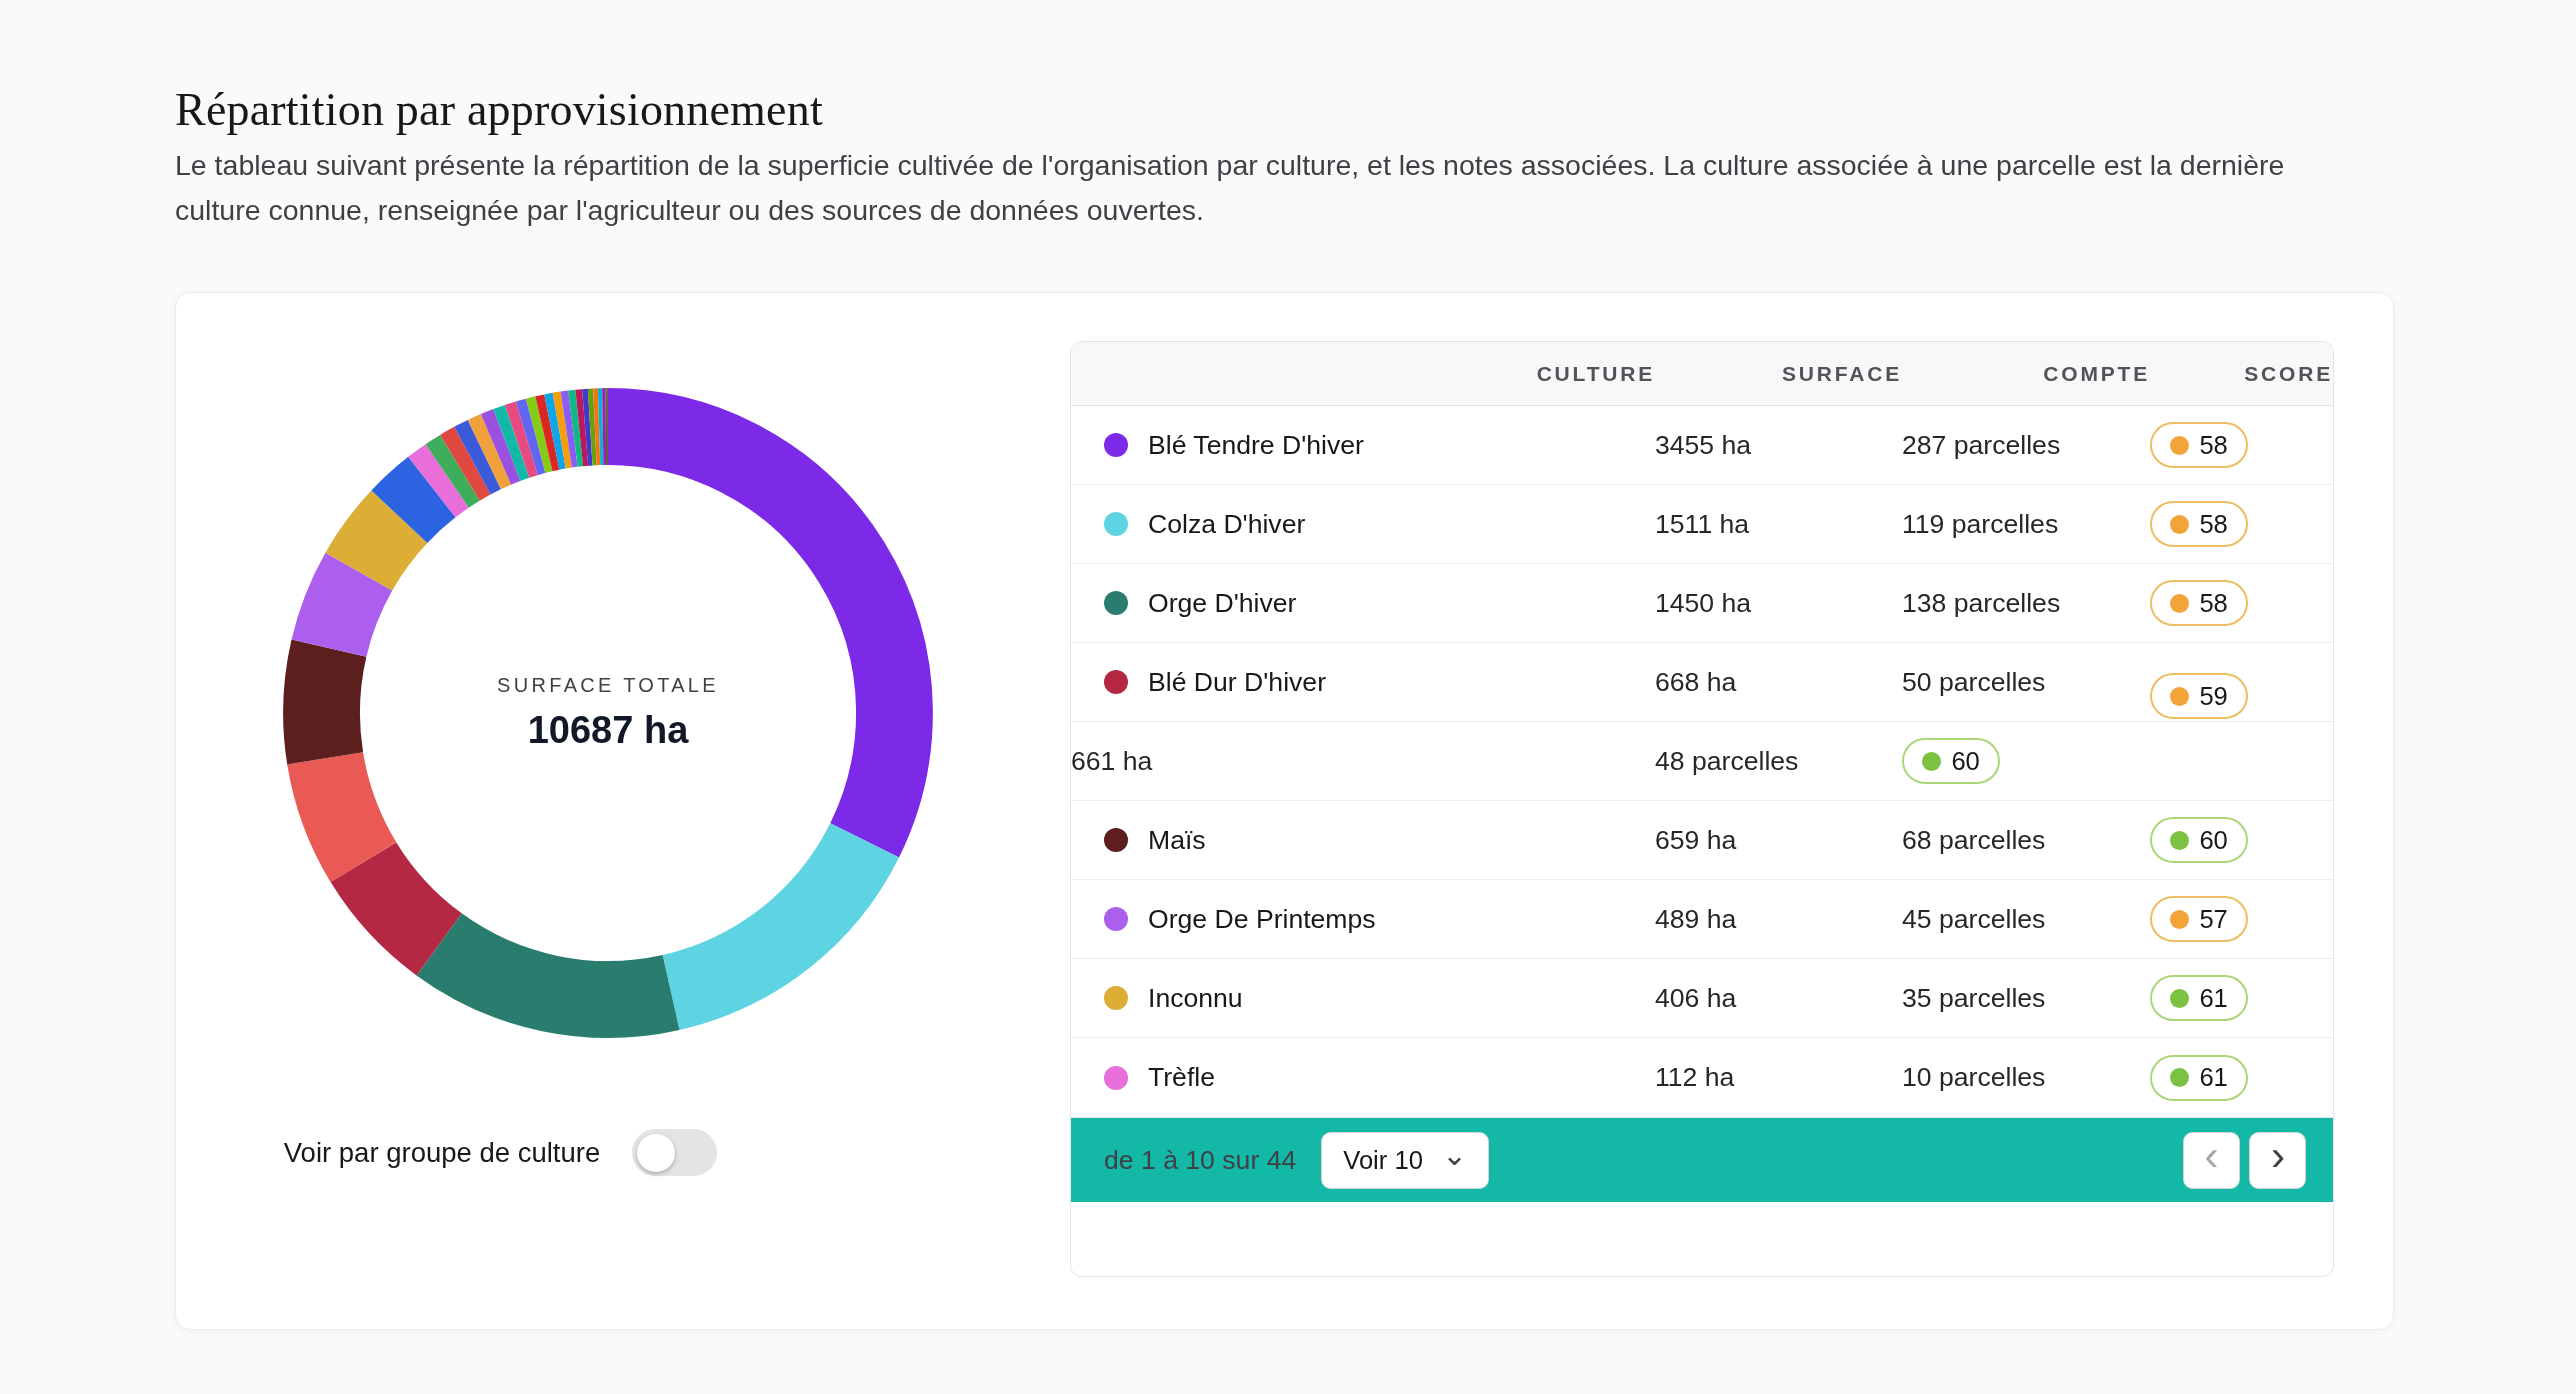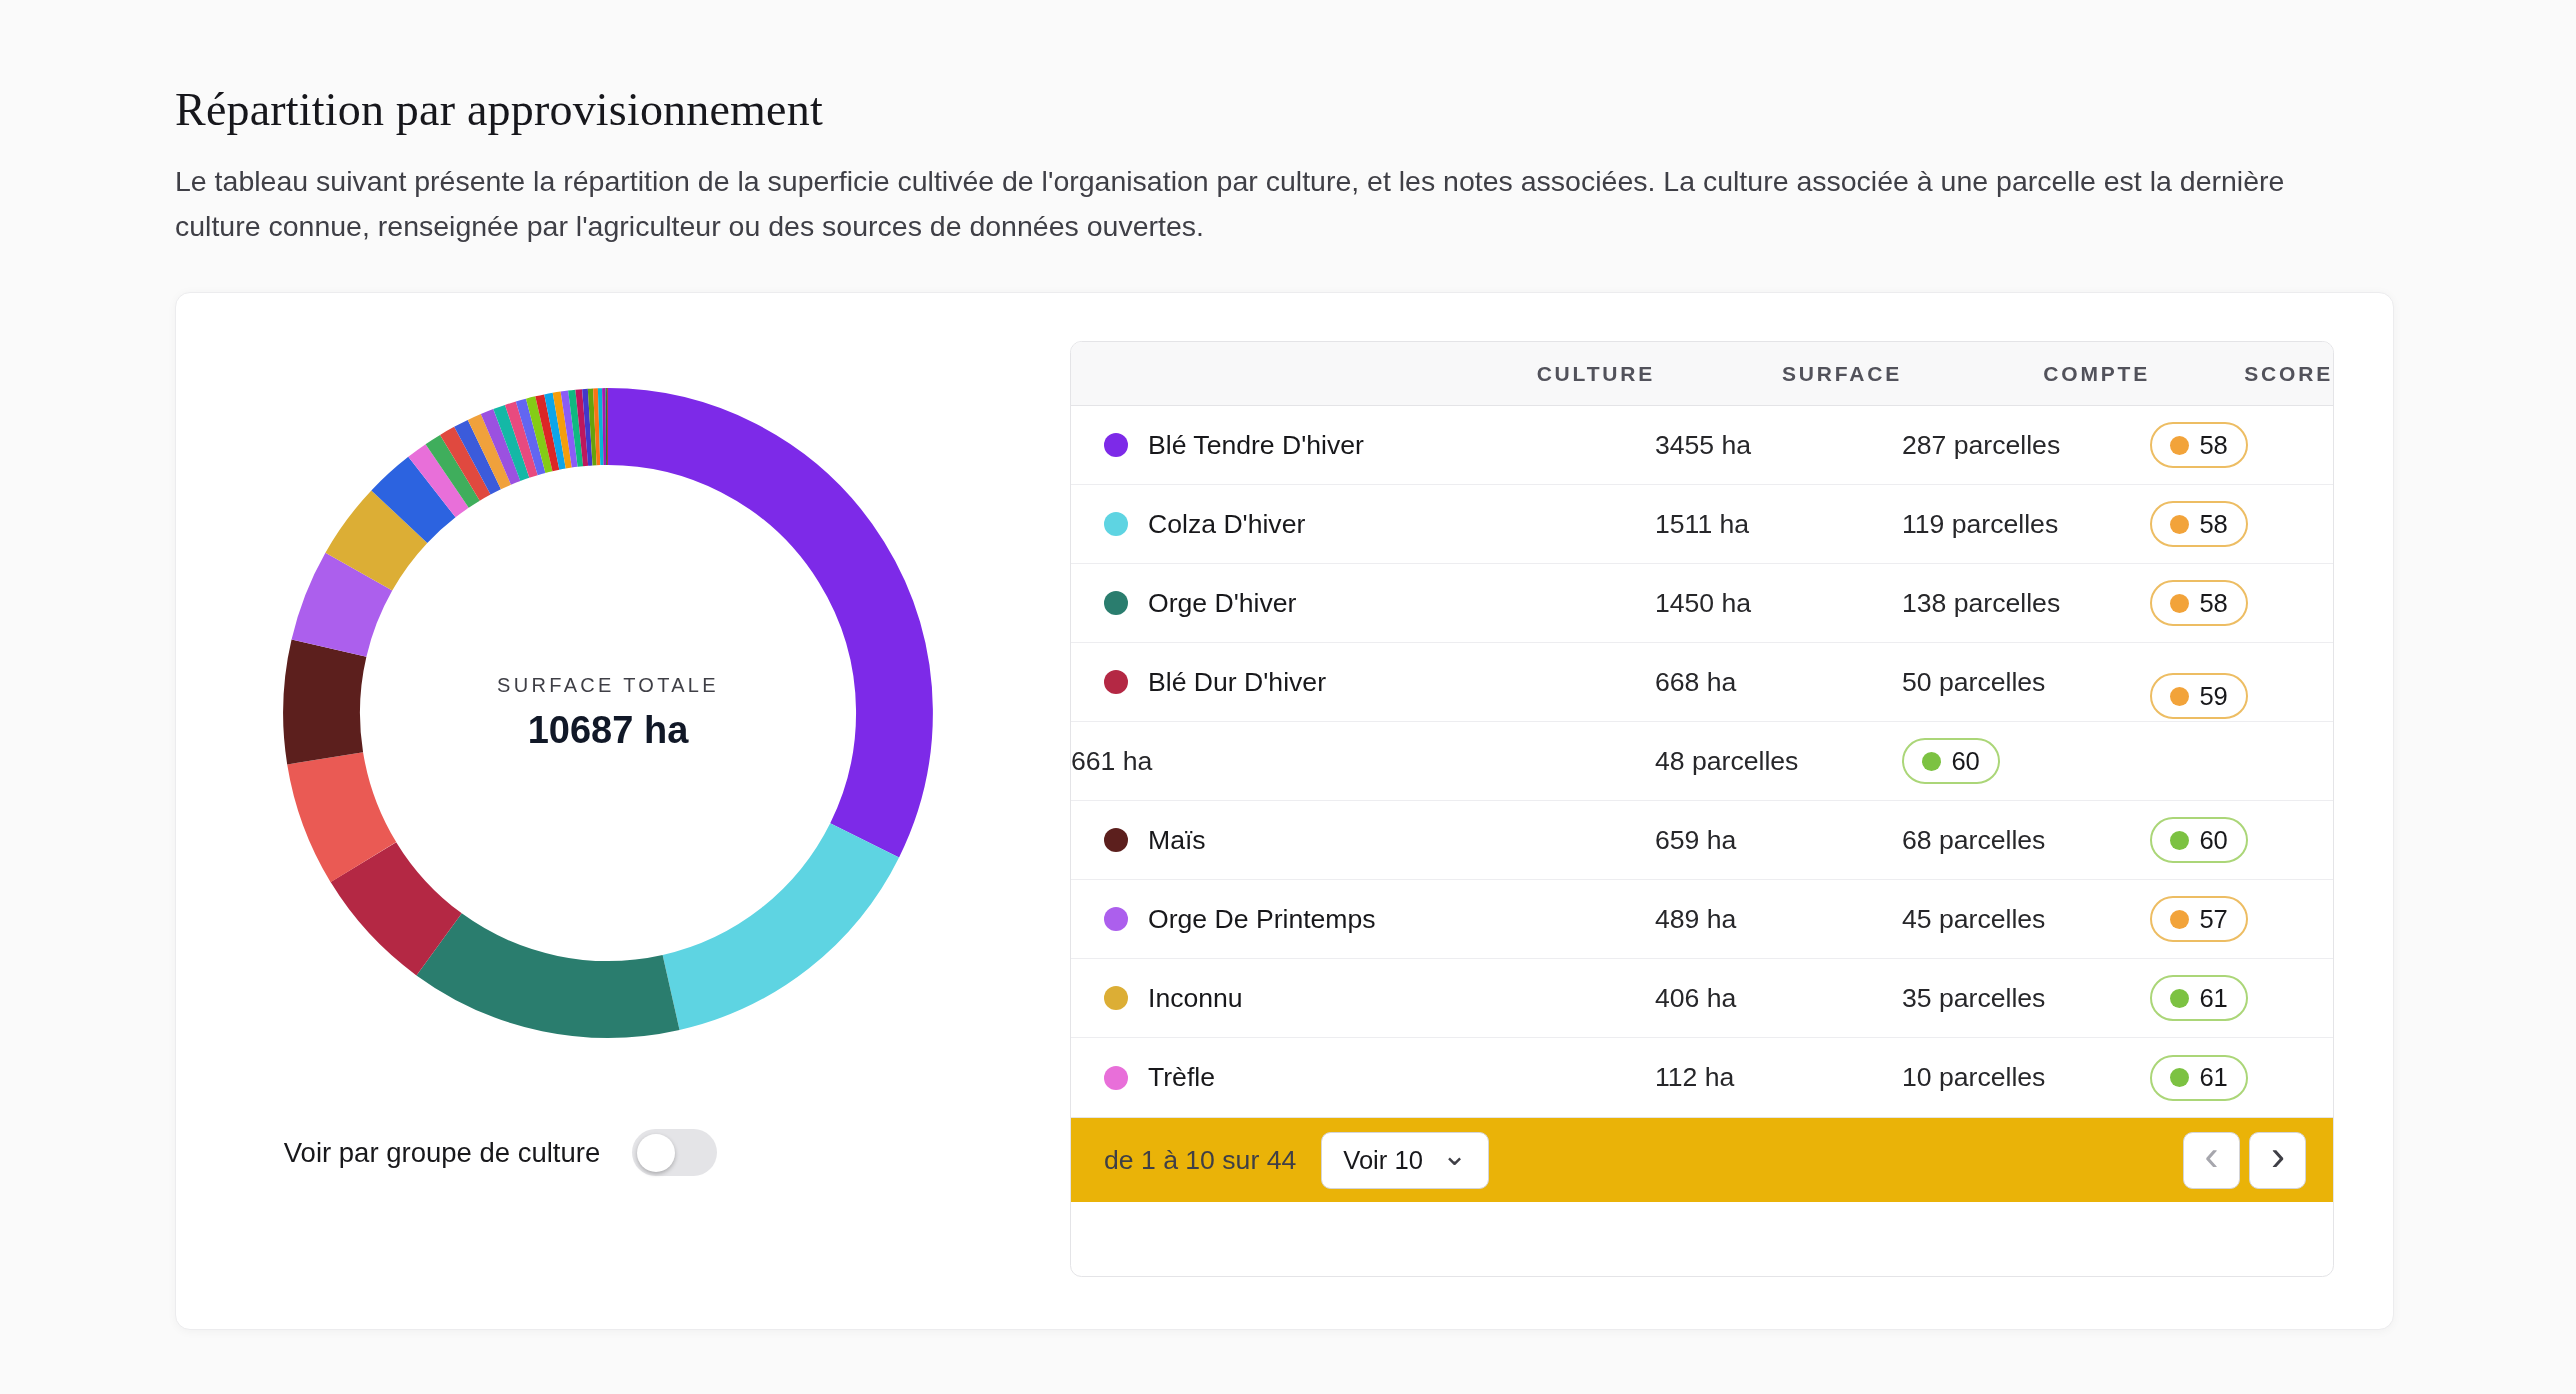--- a/index.html
+++ b/index.html
@@ -5,21 +5,21 @@
   * { margin:0; padding:0; box-sizing:border-box; }
   html,body { width:2576px; height:1394px; background:#fafafa; font-family:"Liberation Sans","DejaVu Sans",sans-serif; }
   .page { position:relative; width:2576px; height:1394px; overflow:hidden; }
 
   .page-title {
     position:absolute; left:175px; top:83px;
     font-family:"Liberation Serif","DejaVu Serif",serif;
     font-size:46px; font-weight:400; color:#17171c; letter-spacing:0.2px;
   }
   .page-desc {
-    position:absolute; left:175px; top:159px; width:2191px;
+    position:absolute; left:175px; top:143px; width:2191px;
     font-size:28.5px; line-height:45px; color:#3f3f46;
   }
 
   .card {
     position:absolute; left:175px; top:292px; width:2219px; height:1038px;
     background:#ffffff; border:0.9px solid #ececee; border-radius:15px;
     box-shadow:0 1.9px 9.5px rgba(0,0,0,0.04);
   }
 
   
@@ -72,21 +72,21 @@
   .score-cell { display:flex; }
   .badge {
     display:inline-flex; align-items:center; gap:10.4px; height:46px; padding:0 18px;
     border:2.8px solid #cccccc; border-radius:25.6px; background:#ffffff;
   }
   .bdot { width:19px; height:19px; border-radius:50%; background:#ccc; }
   .bval { font-size:25.6px; color:#18181b; font-weight:500; }
 
   .tfoot {
     height:85px; border-top:0.9px solid #e4e4e7; display:flex; align-items:center;
-    padding:0 26.6px 0 33px; gap:25px; background:#eab308;
+    padding:0 26.6px 0 33px; gap:25px; background:#14b8a6;
   }
   .range-text { font-size:26.6px; color:#3f3f46; }
   .select {
     display:inline-flex; align-items:center; gap:19px; height:57px; padding:0 21px;
     border:0.9px solid #d4d4d8; border-radius:9.5px; background:#ffffff; cursor:pointer;
   }
   .select-label { font-size:25.6px; color:#18181b; }
   .caret { font-size:30px; line-height:19px; color:#3f3f46; transform:translateY(-5.7px); }
   .pager { margin-left:auto; display:flex; gap:9.5px; }
   .pager-btn {

